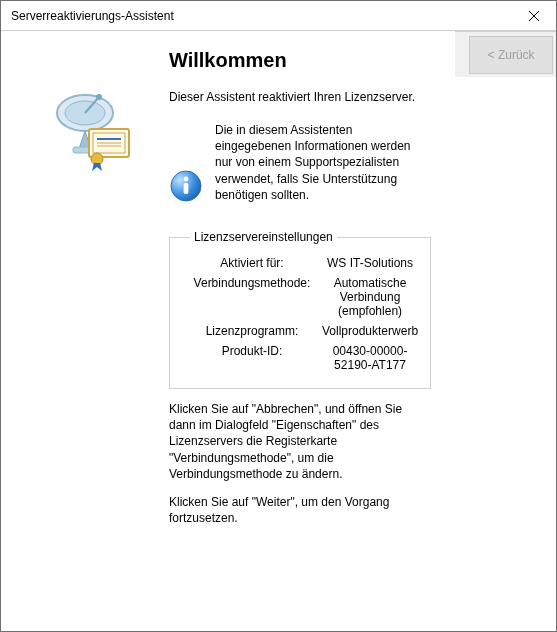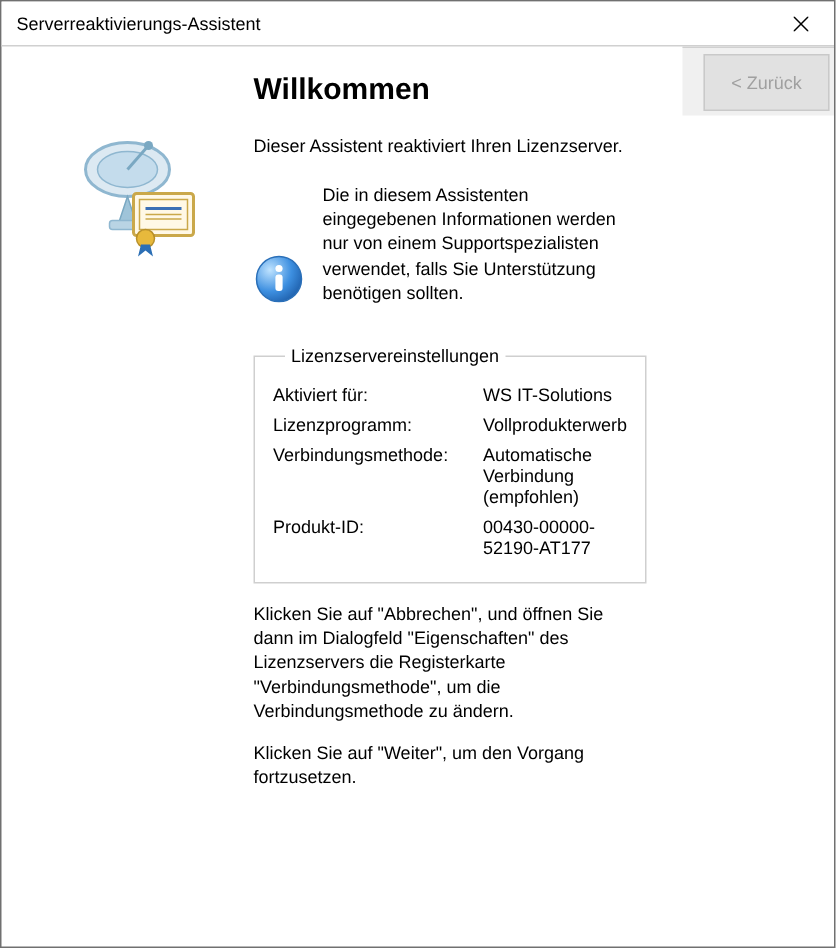--- a/index.html
+++ b/index.html
@@ -101,20 +101,21 @@
     left: 20px;
     background: #fff;
     padding: 0 4px;
     font-size: 12px;
     color: #000;
   }
   .kv-row {
     display: flex;
     margin: 6px 0;
     font-size: 12px;
+    text-align: center;
   }
   .kv-label { width: 140px; }
   .kv-value { flex: 1; }
   .instr {
     font-size: 12px;
     line-height: 1.35;
     margin-bottom: 12px;
   }
 
   .button-bar {
@@ -210,26 +211,26 @@
       </div>
 
       <div class="groupbox">
         <div class="group-legend">Lizenzservereinstellungen</div>
 
         <div class="kv-row">
           <div class="kv-label">Aktiviert für:</div>
           <div class="kv-value">WS IT-Solutions</div>
         </div>
         <div class="kv-row">
+          <div class="kv-label">Verbindungsmethode:</div>
+          <div class="kv-value">Automatische Verbindung (empfohlen)</div>
+        </div>
+        <div class="kv-row">
           <div class="kv-label">Lizenzprogramm:</div>
           <div class="kv-value">Vollprodukterwerb</div>
-        </div>
-        <div class="kv-row">
-          <div class="kv-label">Verbindungsmethode:</div>
-          <div class="kv-value">Automatische Verbindung (empfohlen)</div>
         </div>
         <div class="kv-row">
           <div class="kv-label">Produkt-ID:</div>
           <div class="kv-value">00430-00000-52190-AT177</div>
         </div>
       </div>
 
       <div class="instr">Klicken Sie auf "Abbrechen", und öffnen Sie dann im Dialogfeld "Eigenschaften" des Lizenzservers die Registerkarte "Verbindungsmethode", um die Verbindungsmethode zu ändern.</div>
       <div class="instr">Klicken Sie auf "Weiter", um den Vorgang fortzusetzen.</div>
     </div>

